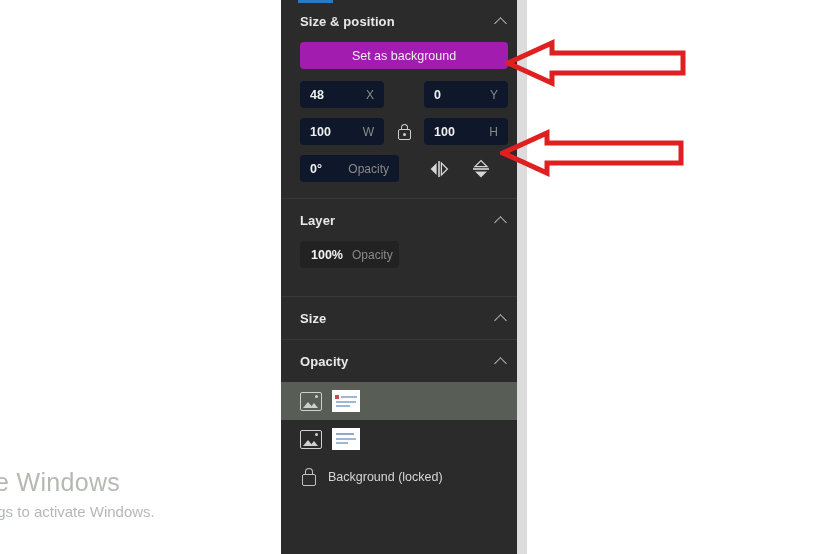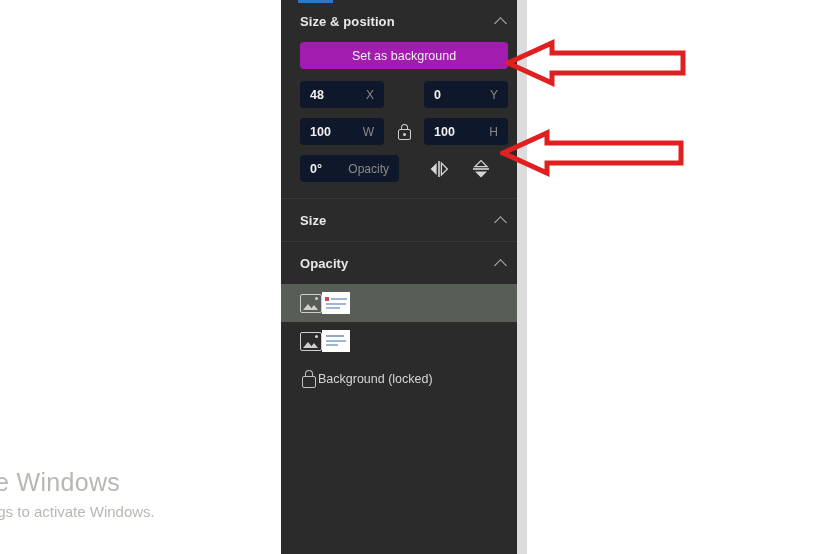--- a/index.html
+++ b/index.html
@@ -79,21 +79,21 @@
     height:27px; padding:0 11px; width:99px;
   }
   .opacity-field .val { color:#f2f2f2; font-size:12.5px; font-weight:bold; margin-right:9px; }
   .opacity-field .unit { color:#8a8a8a; font-size:12px; }
 
   .link-hint { color:#9a9a9a; font-size:12px; padding:0 0 4px; }
 
   
   .layers-head { padding:0 19px; }
   .layer-row {
-    display:flex; align-items:center; 
+    display:flex; align-items:center; gap:10px;
     height:38px; padding:0 19px; cursor:pointer;
   }
   .layer-row.selected { background:#585e55; }
 
   .img-ic { width:22px; height:19px; position:relative; flex:none; }
   .img-ic .frm {
     position:absolute; inset:0; border:1.7px solid #cfcfcf; border-radius:2px;
   }
   .img-ic .sun {
     position:absolute; right:4px; top:3px; width:3px; height:3px;
@@ -217,20 +217,32 @@
                 <rect x="2" y="9.2" width="16" height="1.6" fill="#d6d6d6"></rect>
                 <path d="M4 7.6 L16 7.6 L10 1.6 Z" fill="none" stroke="#d6d6d6" stroke-width="1.3"></path>
                 <path d="M4 12.4 L16 12.4 L10 18.4 Z" fill="#d6d6d6"></path>
               </svg>
             </div>
           </div>
         </div>
       </div>
     </div>
 
+    <div class="section">
+      <div class="section-head">
+        <span class="section-title">Layer</span>
+        <span class="chev"></span>
+      </div>
+      <div class="sec-body" style="padding-bottom:28px">
+        <div class="opacity-field">
+          <span class="val">100%</span>
+          <span class="unit">Opacity</span>
+        </div>
+      </div>
+    </div>
 
     <div class="section">
       <div class="section-head">
         <span class="section-title">Size</span>
         <span class="chev"></span>
       </div>
     </div>
 
     <div class="section" style="border-bottom:none">
       <div class="section-head layers-head">

